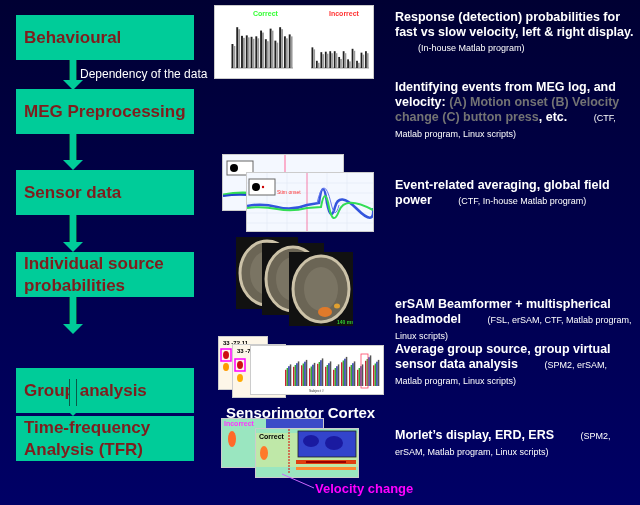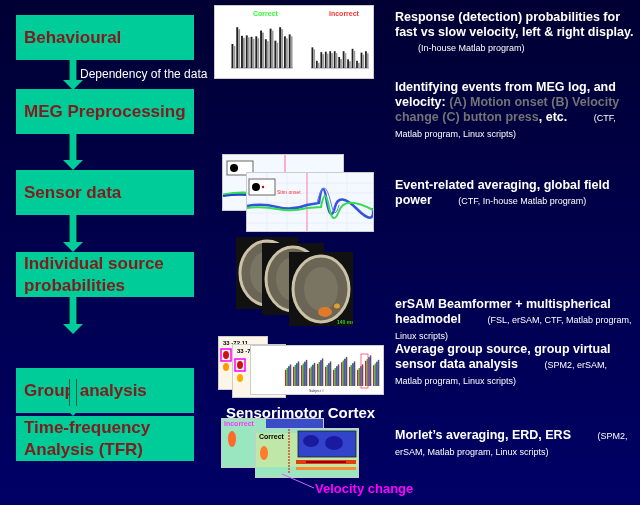--- a/index.html
+++ b/index.html
@@ -83,21 +83,21 @@
 </div>
 <div class="desc" style="top:270px;margin-top:27px;">
   <span>erSAM Beamformer + multispherical headmodel</span>
   <span class="small">(FSL, erSAM, CTF, Matlab program, Linux scripts)</span>
 </div>
 <div class="desc" style="top:342px;">
   <span>Average group source, group virtual sensor data analysis</span>
   <span class="small">(SPM2, erSAM, Matlab program, Linux scripts)</span>
 </div>
 <div class="desc" style="top:428px;">
-  <span>Morlet’s averaging, ERD, ERS</span>
+  <span>Morlet’s display, ERD, ERS</span>
   <span class="small">(SPM2, erSAM, Matlab program, Linux scripts)</span>
 </div>
 
 <div class="panel" style="left:214px;top:5px;width:158px;height:72px;">
   <svg id="beh-svg" width="158" height="72">
     <text x="38" y="10" font-size="7" font-weight="bold" fill="#33ff33">Correct</text>
     <text x="114" y="10" font-size="7" font-weight="bold" fill="#ff3333">Incorrect</text>
     <g id="beh-bars">
         <line x1="16" x2="78" y1="62" y2="62" stroke="#333" stroke-width="0.5"></line>
         <rect x="16.5" y="38" width="1.9076923076923078" height="24" fill="#222"></rect>

